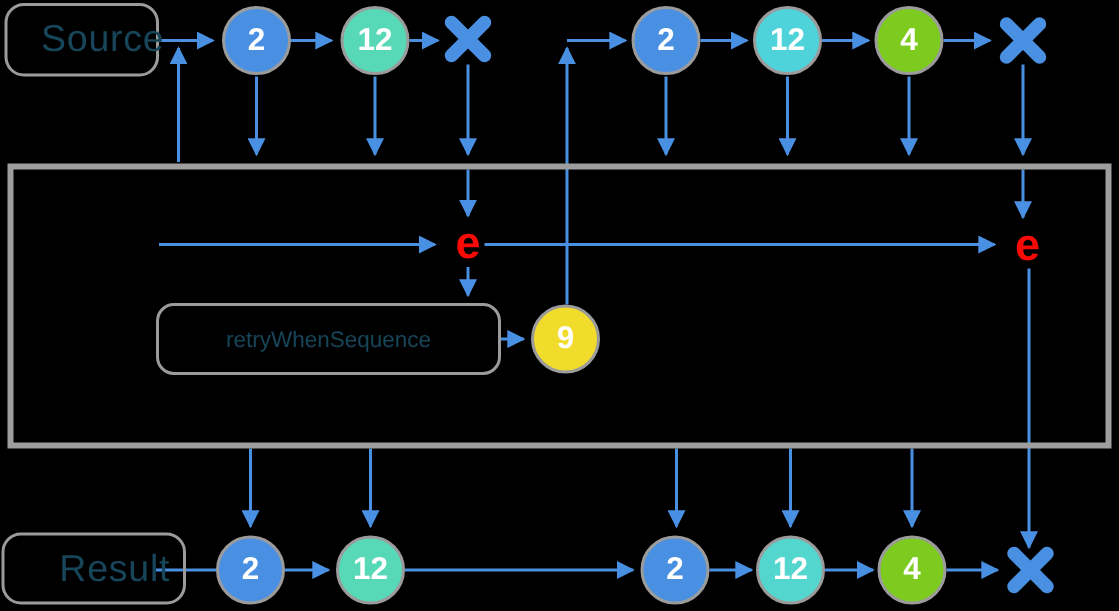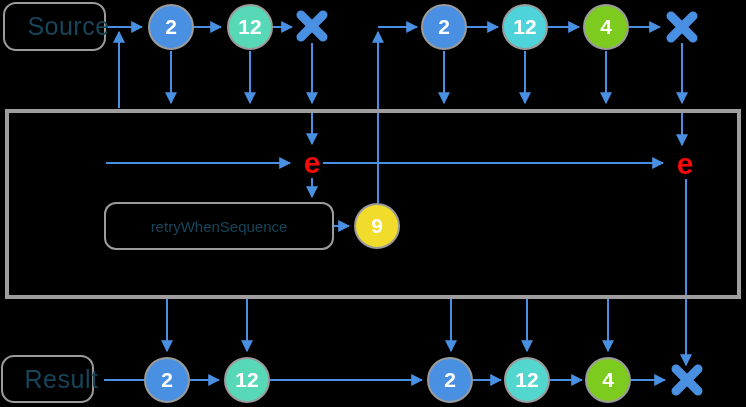--- a/index.html
+++ b/index.html
@@ -84,21 +84,21 @@
       <line x1="247" y1="299" x2="247" y2="351" marker-end="url(#arr)"></line>
       <line x1="451" y1="299" x2="451" y2="351" marker-end="url(#arr)"></line>
       <line x1="527" y1="299" x2="527" y2="351" marker-end="url(#arr)"></line>
       <line x1="608" y1="299" x2="608" y2="351" marker-end="url(#arr)"></line>
     </g>
   </svg>
 
   <div id="operator-box"></div>
 
   <div class="label-box" style="left:3px;top:2px;width:103px;height:49px">Source</div>
-  <div class="label-box" style="left:1px;top:355px;width:93px;height:48px">Result</div>
+  <div class="label-box" style="left:1px;top:355px;width:123px;height:48px">Result</div>
   <div id="retry-box">retryWhenSequence</div>
 
   <div class="marble" style="left: 148px; top: 4px; background: rgb(74, 144, 226);">2</div>
   <div class="marble" style="left: 227px; top: 4px; background: rgb(87, 217, 184);">12</div>
   <div class="xmark" style="left:294px;top:8px">
     <svg width="36" height="36" viewBox="0 0 36 36">
       <g stroke="#4A90E2" stroke-width="9" stroke-linecap="round">
         <line x1="7" y1="7" x2="29" y2="29"></line>
           <line x1="29" y1="7" x2="7" y2="29"></line>
       </g>

